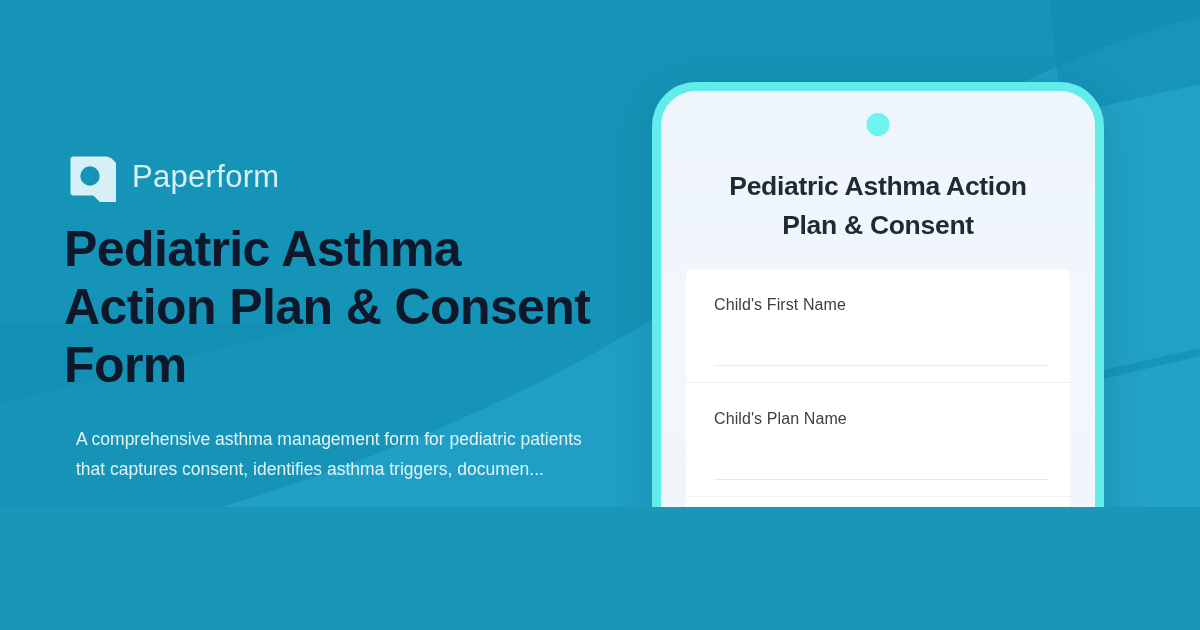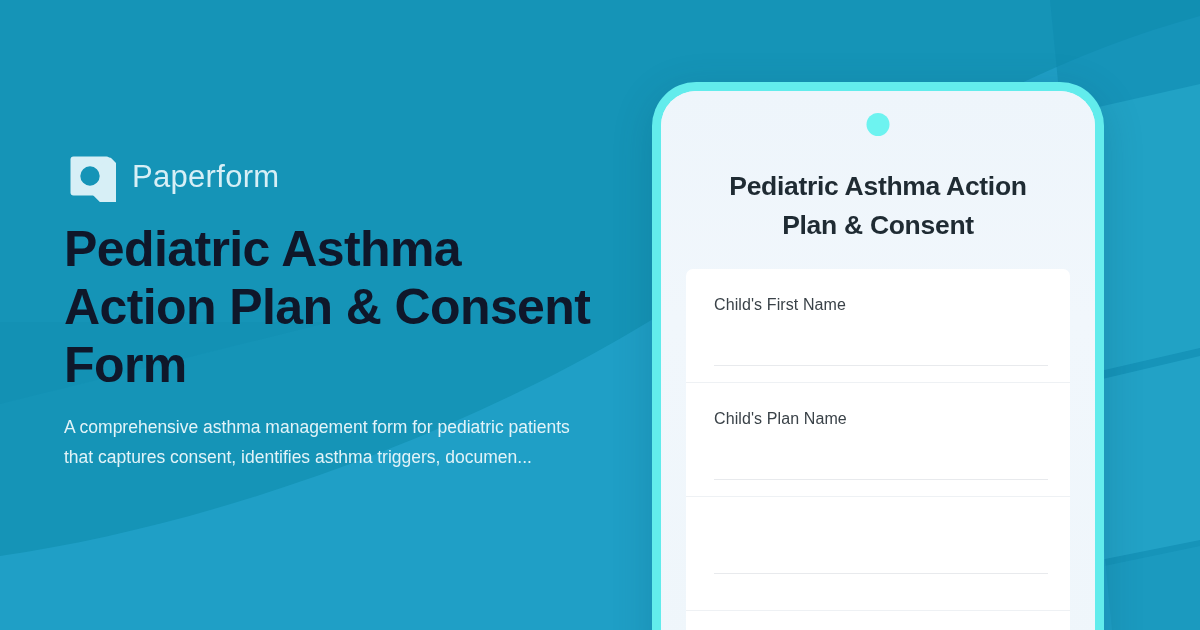--- a/index.html
+++ b/index.html
@@ -10,21 +10,21 @@
     width: 1200px;
     height: 630px;
     overflow: hidden;
     font-family: "Liberation Sans", sans-serif;
     background: #1b95b8;
   }
 
   #stage {
     position: relative;
     width: 1200px;
-    height: 630px;
+    height: 507px;
     overflow: hidden;
     background: #1594b7;
   }
 
   
   .bg-layer {
     position: absolute;
     inset: 0;
     overflow: hidden;
   }
@@ -78,21 +78,21 @@
     font-weight: 700;
     letter-spacing: -0.6px;
     color: #0f172a;
   }
 
   .blurb {
     position: absolute;
     left: 0;
     top: 412px;
     width: 510px;
-    margin: 0;
+    margin: 12px;
     font-size: 17.5px;
     line-height: 30px;
     font-weight: 400;
     color: #e2f3f8;
   }
 
   
   .phone {
     position: absolute;
     left: 652px;

